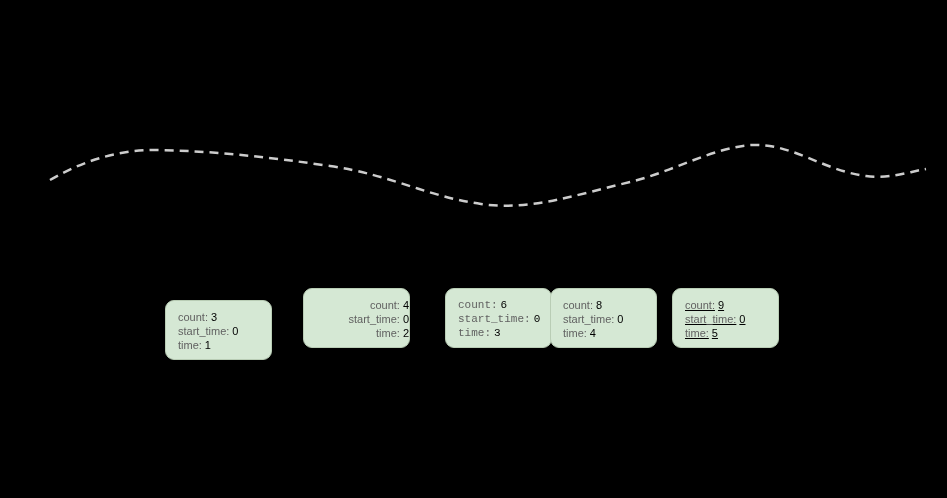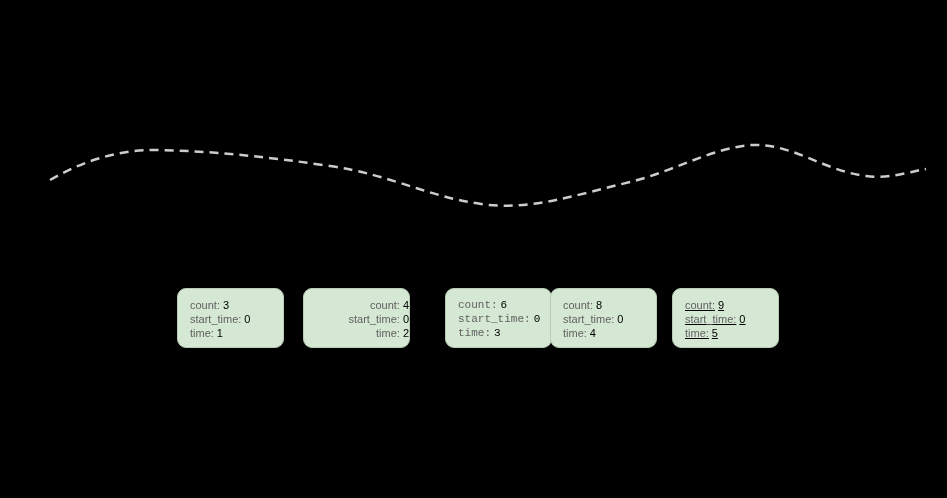--- a/index.html
+++ b/index.html
@@ -36,21 +36,21 @@
     height: 60px;
     box-sizing: border-box;
     background: #d5e8d4;
     border: 1px solid #b9cdb5;
     border-radius: 9px;
     padding: 9px 0 0 12px;
     font-size: 11px;
     line-height: 14px;
     white-space: nowrap;
   }
-  .node-1 { left: 177px; }
+  .node-1 { left: 165px; margin-top: 12px; }
   .node-2 { left: 303px; text-align: right; }
   .node-3 { left: 445px; font-family: Liberation Mono, monospace; }
   .node-4 { left: 550px; }
   .node-5 { left: 672px; text-decoration: underline; }
   .lbl { color: #616161; }
   .val { color: #000000; margin-left: 3px; }
 </style>
 </head>
 <body>
 

